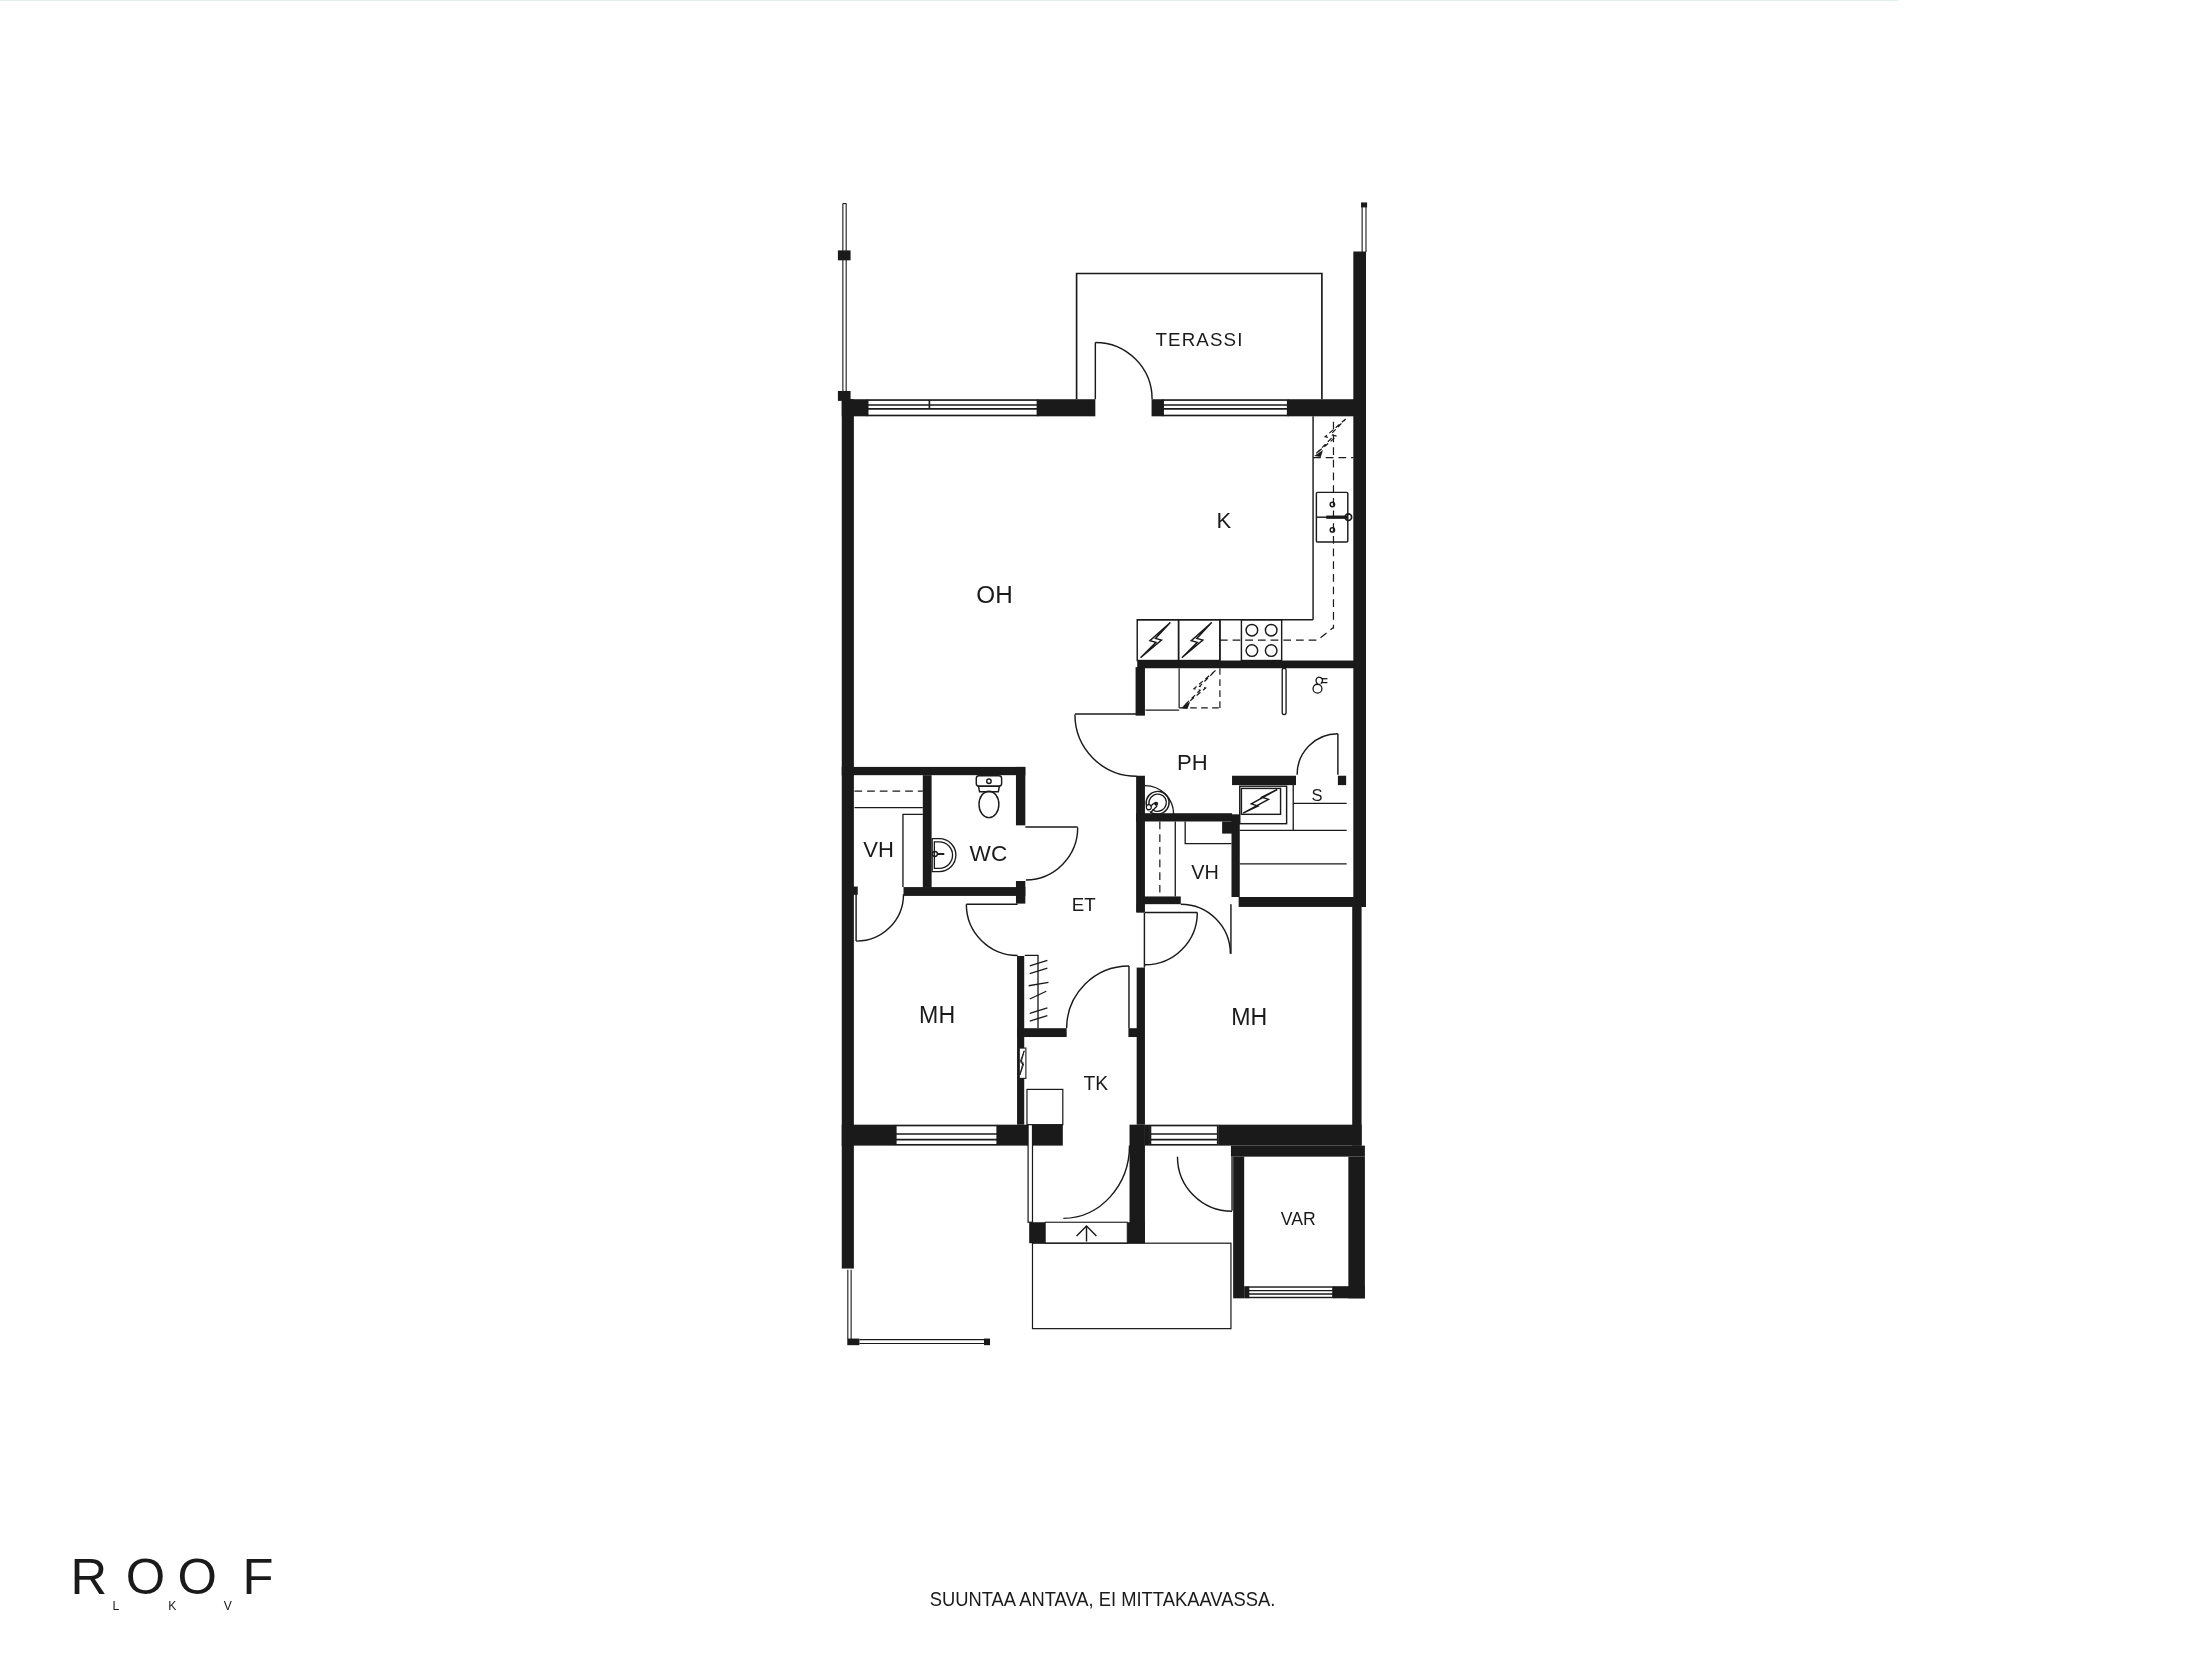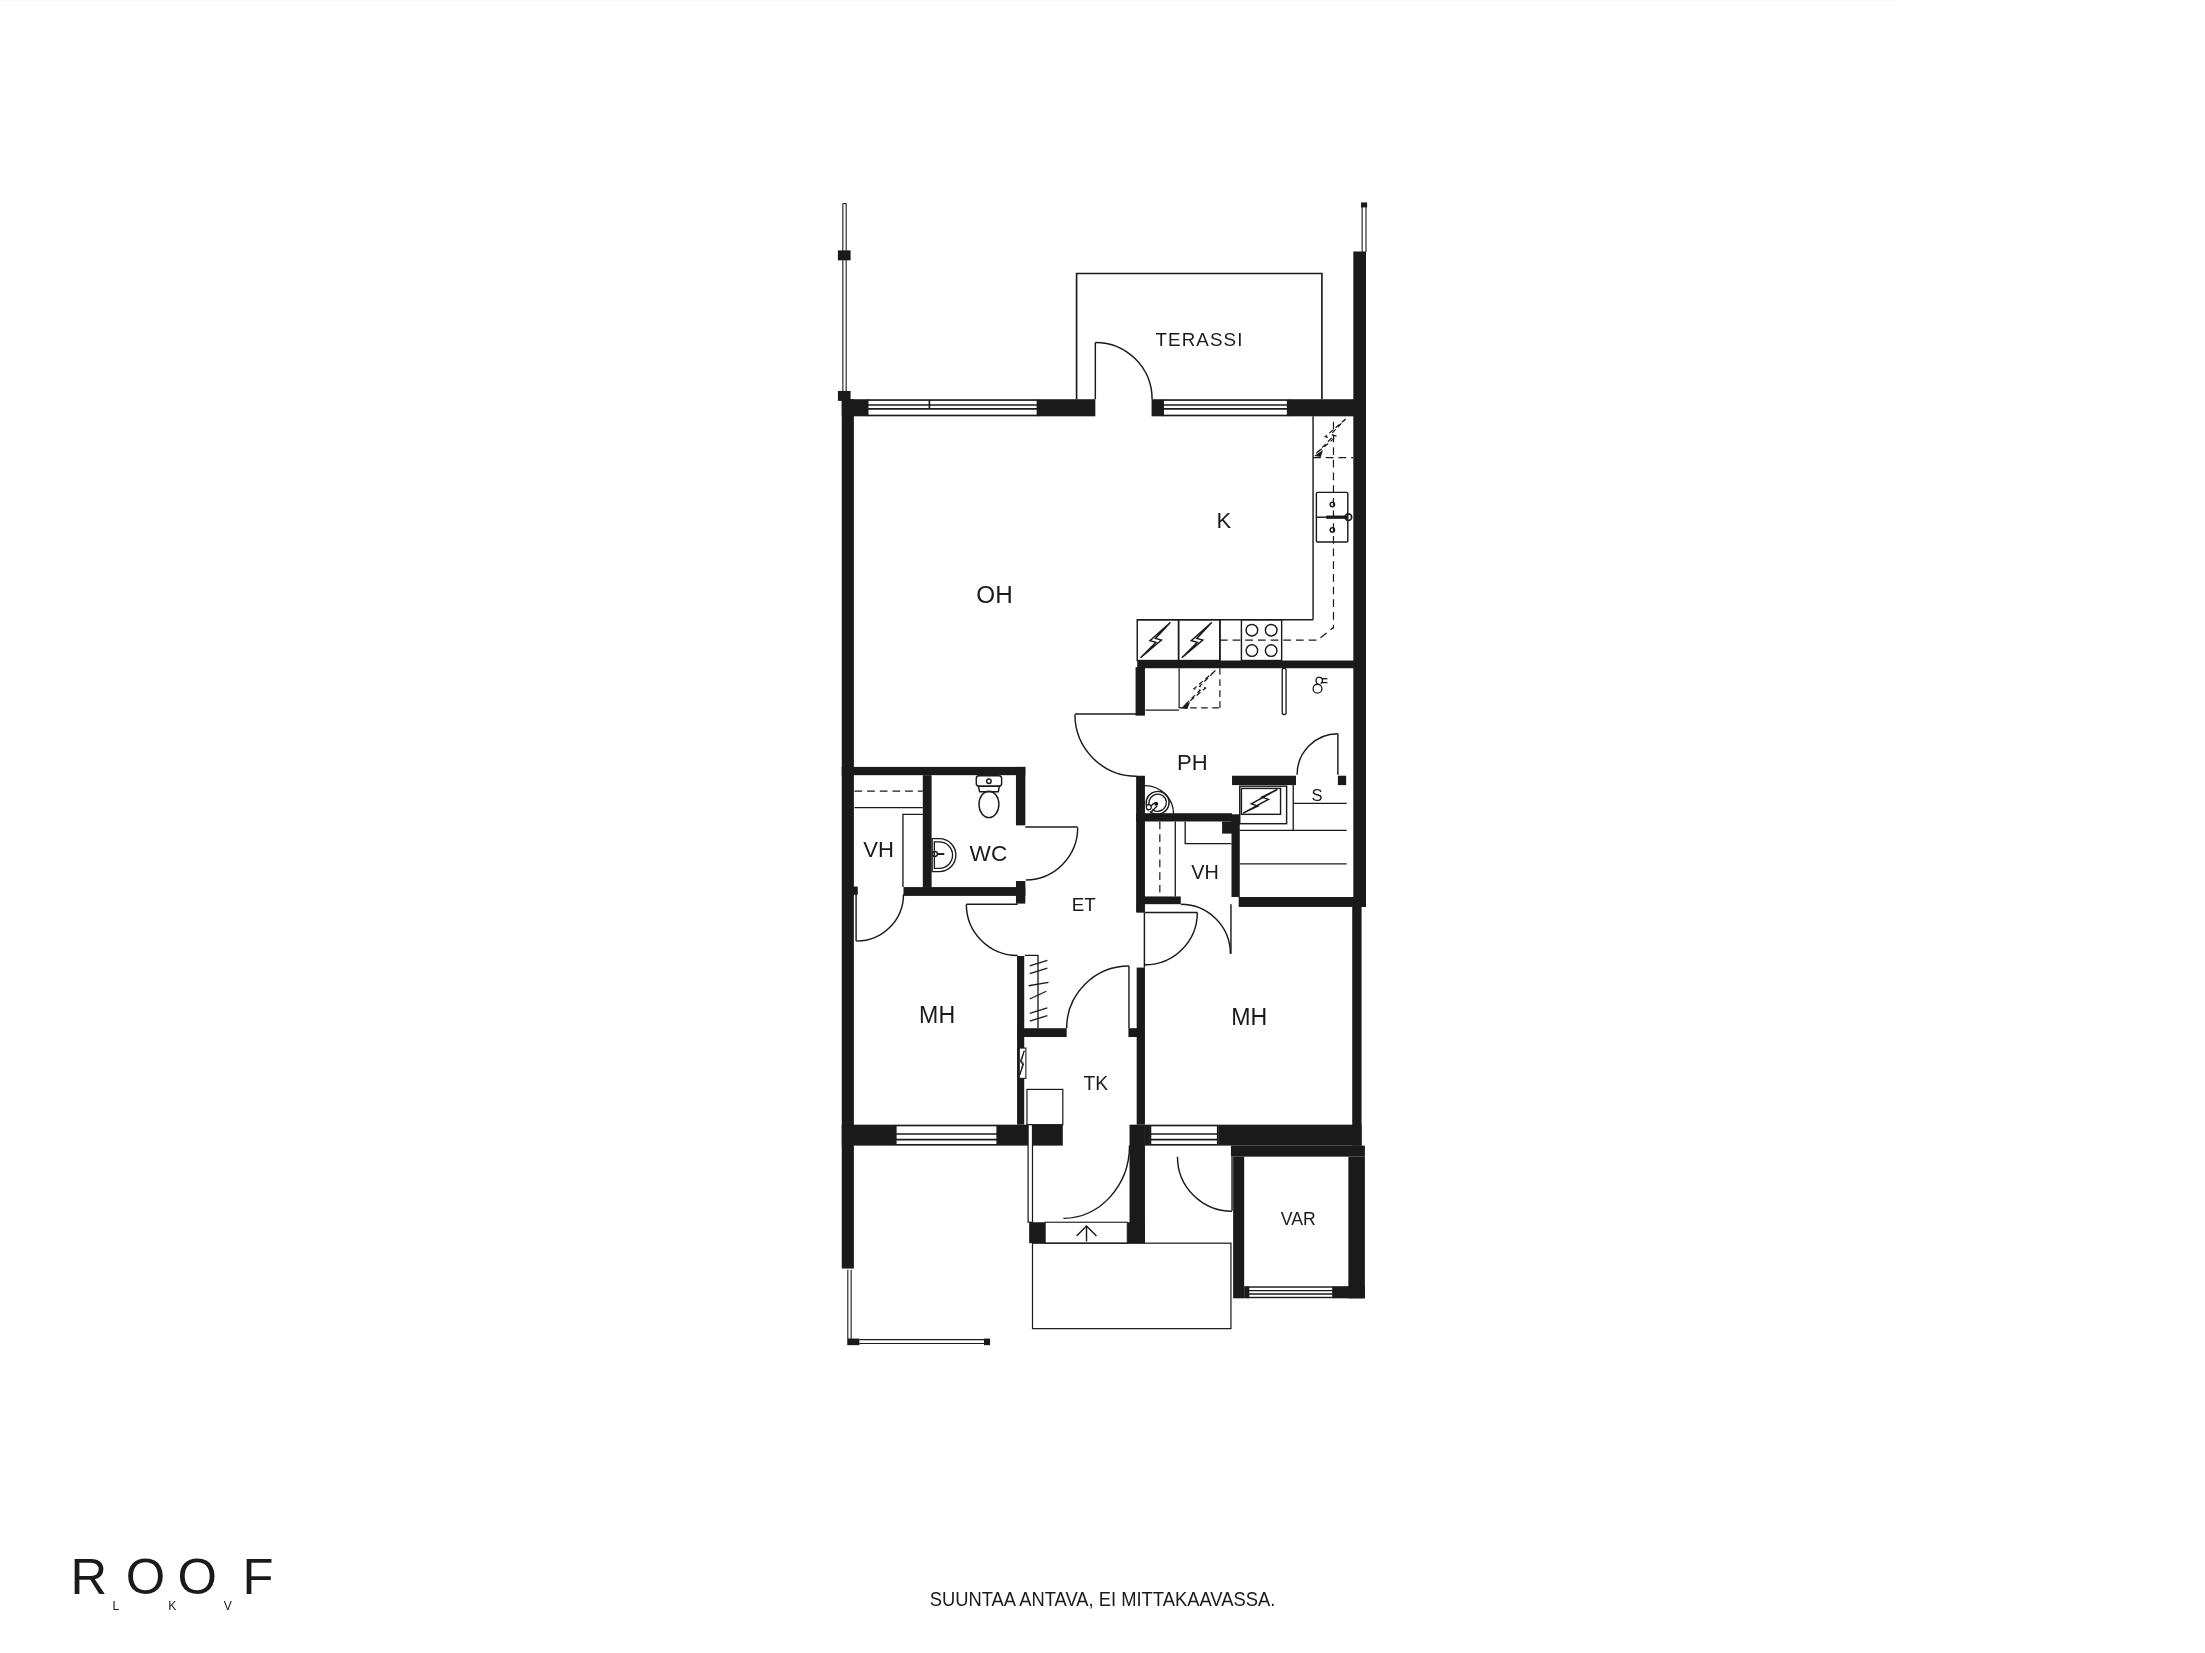--- a/index.html
+++ b/index.html
@@ -1,16 +1,16 @@
 <!DOCTYPE html>
 <html style="font-size:8.8px"><head>
 <meta charset="utf-8">
 <style>
   html,body{margin:0;padding:0;background:#fff;}
-  .page{position:relative;width:1898px;height:1654px;background:#c4b5fd;overflow:hidden;}
+  .page{position:relative;width:1898px;height:1654px;background:#0f766e;overflow:hidden;}
   svg{position:absolute;left:0;top:0;}
   text{font-family:"Liberation Sans",sans-serif;fill:#1a1a1a;}
 </style>
 </head>
 <body>
 <div class="page">
 <svg width="2205" height="1654" viewBox="0 0 4000 3000">
 <rect x="0" y="0" width="4000" height="3000" fill="#ffffff"></rect>
 <g stroke-linecap="butt">
 

